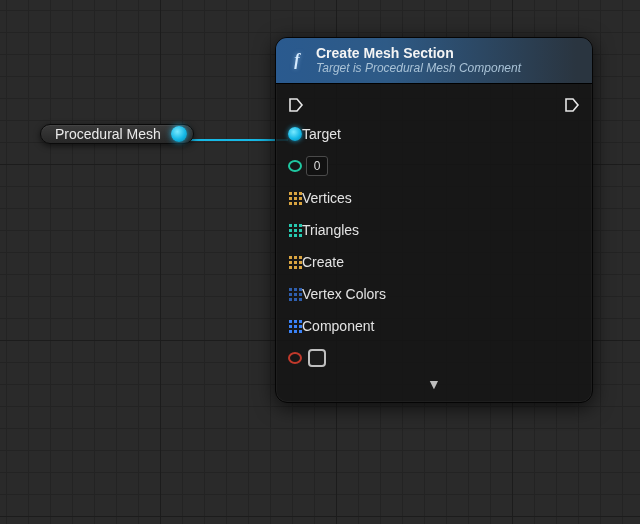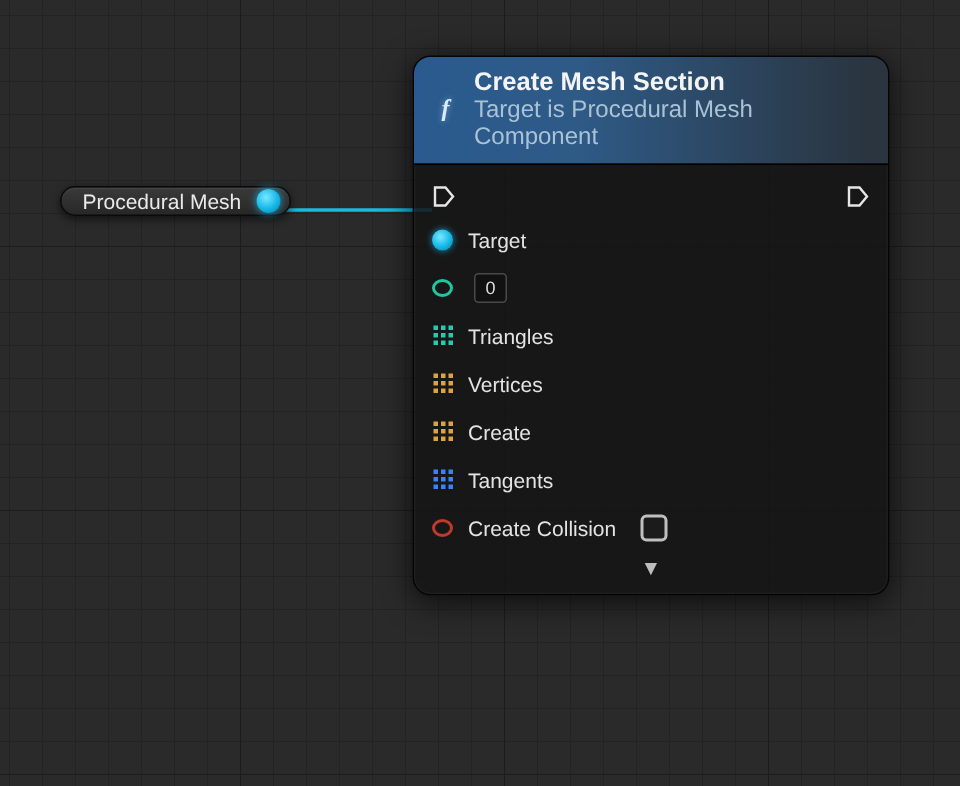--- a/index.html
+++ b/index.html
@@ -63,28 +63,27 @@
     border-bottom: 1px solid #000;
   }
   .fn-icon {
     width: 18px; height: 18px; flex: 0 0 18px;
     display: flex; align-items: center; justify-content: center;
     font-family: Georgia, "Times New Roman", serif;
     font-style: italic; font-weight: 600;
     font-size: 16px; color: #d7ecff;
     text-shadow: 0 0 4px rgba(180,220,255,.5);
   }
-  .hdr-text .title { font-size: 17px; font-weight: 600; color: #f4f4f4; line-height: 1.15; }
-  .hdr-text .sub   { font-size: 16px; color: #a9c2d6; }
+  .hdr-text .title { font-size: 14px; font-weight: 600; color: #f4f4f4; line-height: 1.15; }
+  .hdr-text .sub   { font-size: 12px; font-style: italic; color: #a9c2d6; }
   .node-body { padding: 6px 0 4px 0; }
   .row {
     display: flex; align-items: center;
     height: 32px;
     padding: 0 12px;
-    gap: 10px;
     font-size: 14px;
   }
   .row.exec-row { justify-content: space-between; height: 28px; padding-top: 2px; }
   
   .exec-pin svg { display:block; }
   
   .pin {
     width: 14px; height: 14px; flex: 0 0 14px;
     display: flex; align-items: center; justify-content: center;
   }
@@ -179,20 +178,35 @@
       <span class="pin circle-filled"></span>
       <span class="pin-label">Target</span>
     </div>
 
     <div class="row">
       <span class="pin circle-hollow"></span>
       <span class="num-field">0</span>
     </div>
 
     <div class="row">
+      <span class="pin grid9 c-gold">
+          <span></span>
+          <span></span>
+          <span></span>
+          <span></span>
+          <span></span>
+          <span></span>
+          <span></span>
+          <span></span>
+          <span></span>
+        </span>
+      <span class="pin-label">Vertices</span>
+    </div>
+
+    <div class="row">
       <span class="pin grid9 c-teal">
           <span></span>
           <span></span>
           <span></span>
           <span></span>
           <span></span>
           <span></span>
           <span></span>
           <span></span>
           <span></span>
@@ -205,58 +219,56 @@
           <span></span>
           <span></span>
           <span></span>
           <span></span>
           <span></span>
           <span></span>
           <span></span>
           <span></span>
           <span></span>
         </span>
-      <span class="pin-label">Vertices</span>
-    </div>
-
-    <div class="row">
-      <span class="pin grid9 c-gold">
-          <span></span>
-          <span></span>
-          <span></span>
-          <span></span>
-          <span></span>
-          <span></span>
-          <span></span>
-          <span></span>
-          <span></span>
-        </span>
       <span class="pin-label">Create</span>
     </div>
 
 
+    <div class="row">
+      <span class="pin grid9 c-dblue">
+          <span></span>
+          <span></span>
+          <span></span>
+          <span></span>
+          <span></span>
+          <span></span>
+          <span></span>
+          <span></span>
+          <span></span>
+        </span>
+      <span class="pin-label">Vertex Colors</span>
+    </div>
 
     <div class="row">
       <span class="pin grid9 c-blue">
           <span></span>
           <span></span>
           <span></span>
           <span></span>
           <span></span>
           <span></span>
           <span></span>
           <span></span>
           <span></span>
         </span>
-      <span class="pin-label">Tangents</span>
+      <span class="pin-label">Component</span>
     </div>
 
     <div class="row">
       <span class="pin circle-hollow red"></span>
-      <span class="pin-label">Create Collision</span>
       <span class="chk"></span>
     </div>
 
     <div class="expand">
       <span>▼</span>
     </div>
 
   </div>
 </div>
 

